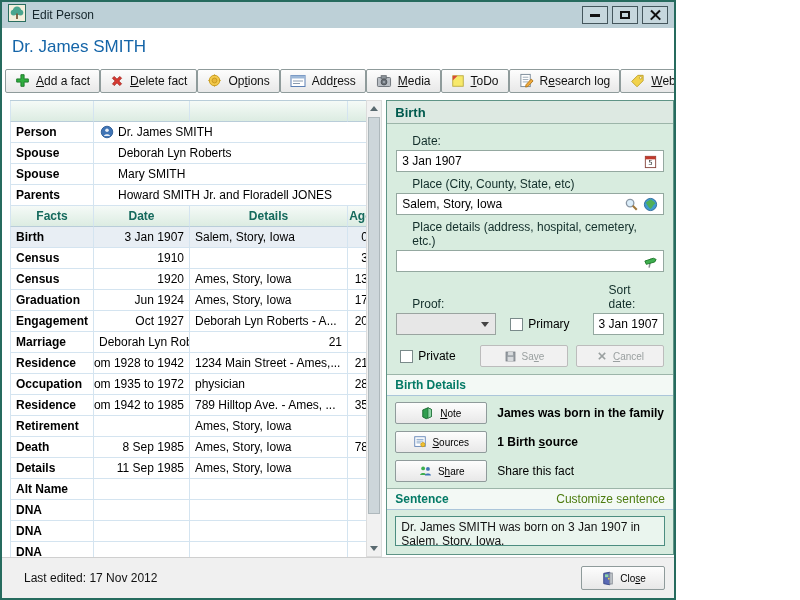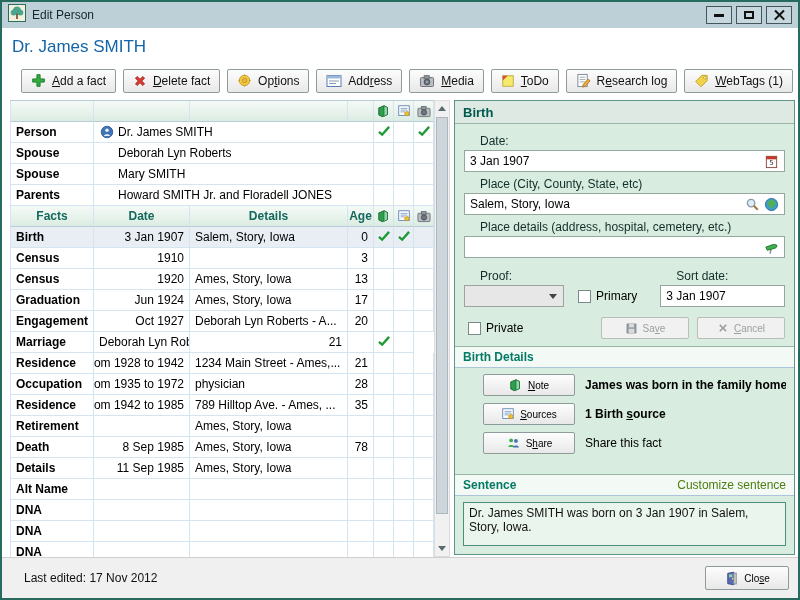--- a/index.html
+++ b/index.html
@@ -1,37 +1,37 @@
 <!DOCTYPE html>
 <html><head>
 <meta charset="utf-8">
 <style>
   * { margin:0; padding:0; box-sizing:border-box; }
   html,body { width:800px; height:600px; }
   body { font-family:"Liberation Sans", sans-serif; background:#fff; }
 
-  .window { width:800px; height:600px; border:2px solid #266b5e; display:flex; flex-direction:column; background:#fff; overflow:hidden; }
+  .window { width:676px; height:600px; border:2px solid #266b5e; display:flex; flex-direction:column; background:#fff; overflow:hidden; }
 
   
   .titlebar { height:26px; background:#bdd0d7; display:flex; align-items:center; padding:0 6px; flex:0 0 auto; }
   .titlebar .ttl { font-size:12px; color:#15262c; margin-left:6px; }
   .win-controls { margin-left:auto; display:flex; gap:4px; }
   .wbtn { width:26px; height:18px; border:1px solid #44565c; background:#c6d7dd; display:flex; align-items:center; justify-content:center; cursor:pointer; }
   .gl-min { width:10px; height:3px; background:#111; }
   .gl-max { width:10px; height:8px; border:2px solid #111; }
   .gl-x { position:relative; width:11px; height:11px; }
   .gl-x:before,.gl-x:after { content:""; position:absolute; left:-1px; top:4px; width:13px; height:2.4px; background:#111; }
   .gl-x:before { transform:rotate(45deg); } .gl-x:after { transform:rotate(-45deg); }
 
   
   .name-row { height:38px; display:flex; align-items:center; padding-left:10px; flex:0 0 auto; }
   .name-row span { font-size:17px; color:#1565a8; }
 
   
-  .toolbar { height:34px; display:flex; align-items:center; justify-content:space-between; padding:0 5px 5px 19px; flex:0 0 auto; }
+  .toolbar { height:34px; display:flex; align-items:center; justify-content:space-between; padding:0 5px 5px 3px; flex:0 0 auto; }
   .tbtn { height:24px; display:inline-flex; align-items:center; gap:6px; padding:0 9px; font-size:12px; color:#111;
           border:1px solid #8f9b9b; border-radius:2px; background:linear-gradient(#fdfdfd,#e8e8e8); cursor:pointer; white-space:nowrap; }
   .tbtn svg { flex:0 0 auto; }
 
   
   .main { height:457px; display:flex; flex:0 0 auto; }
   .left { margin-left:8px; width:424px; height:457px; overflow:hidden; border-top:1px solid #b9cdd9; }
 
   .grid-row { display:grid; grid-template-columns:84px 96px 158px 26px 20px 20px 20px; height:21px; }
   .cell { border-right:1px solid #d4e4f0; border-bottom:1px solid #d4e4f0; display:flex; align-items:center;
@@ -73,21 +73,21 @@
   .private-chk { margin-left:4px; }
   .btn { height:22px; display:inline-flex; align-items:center; justify-content:center; gap:5px; font-size:10px;
          border:1px solid #8f9b9b; border-radius:2px; background:linear-gradient(#fdfdfd,#e8e8e8); cursor:pointer; }
   .btn-dis { color:#9aa0a0; background:#f1f1f1; border-color:#bcbcbc; }
   .savecancel { margin-left:auto; display:flex; gap:8px; }
   .savecancel .btn { width:88px; }
 
   .sect-head { flex:0 0 auto; padding:3px 8px; background:#f3f9f5; border-top:1px solid #9cb5a9; border-bottom:1px solid #abc6da;
                color:#047a66; font-weight:bold; display:flex; align-items:center; }
   .sect-head .link { margin-left:auto; color:#4d7c0f; font-weight:normal; cursor:pointer; }
-  .details-body { padding:6px 8px 20px; display:grid; grid-template-columns:92px 1fr; gap:7px 10px; align-items:center; flex:0 0 auto;margin-left:20px; }
+  .details-body { padding:6px 8px 6px; display:grid; grid-template-columns:92px 1fr; gap:7px 10px; align-items:center; flex:0 0 auto; }
   .dtext { overflow:hidden; white-space:nowrap; }
   .bold { font-weight:bold; }
   .sentence-box { flex:1; margin:6px 8px 8px; background:#eaf5ee; border:1px solid #4c8d80; padding:3px 5px; color:#111; overflow:hidden; }
 
   
   .statusbar { flex:1; background:#f0f0f0; border-top:1px solid #cfcfcf; display:flex; align-items:center; padding:0 9px 0 22px; }
   .statusbar .le { font-size:12px; color:#111; }
   .close-btn { margin-left:auto; width:84px; height:24px; }
 
   u { text-decoration:underline; }

